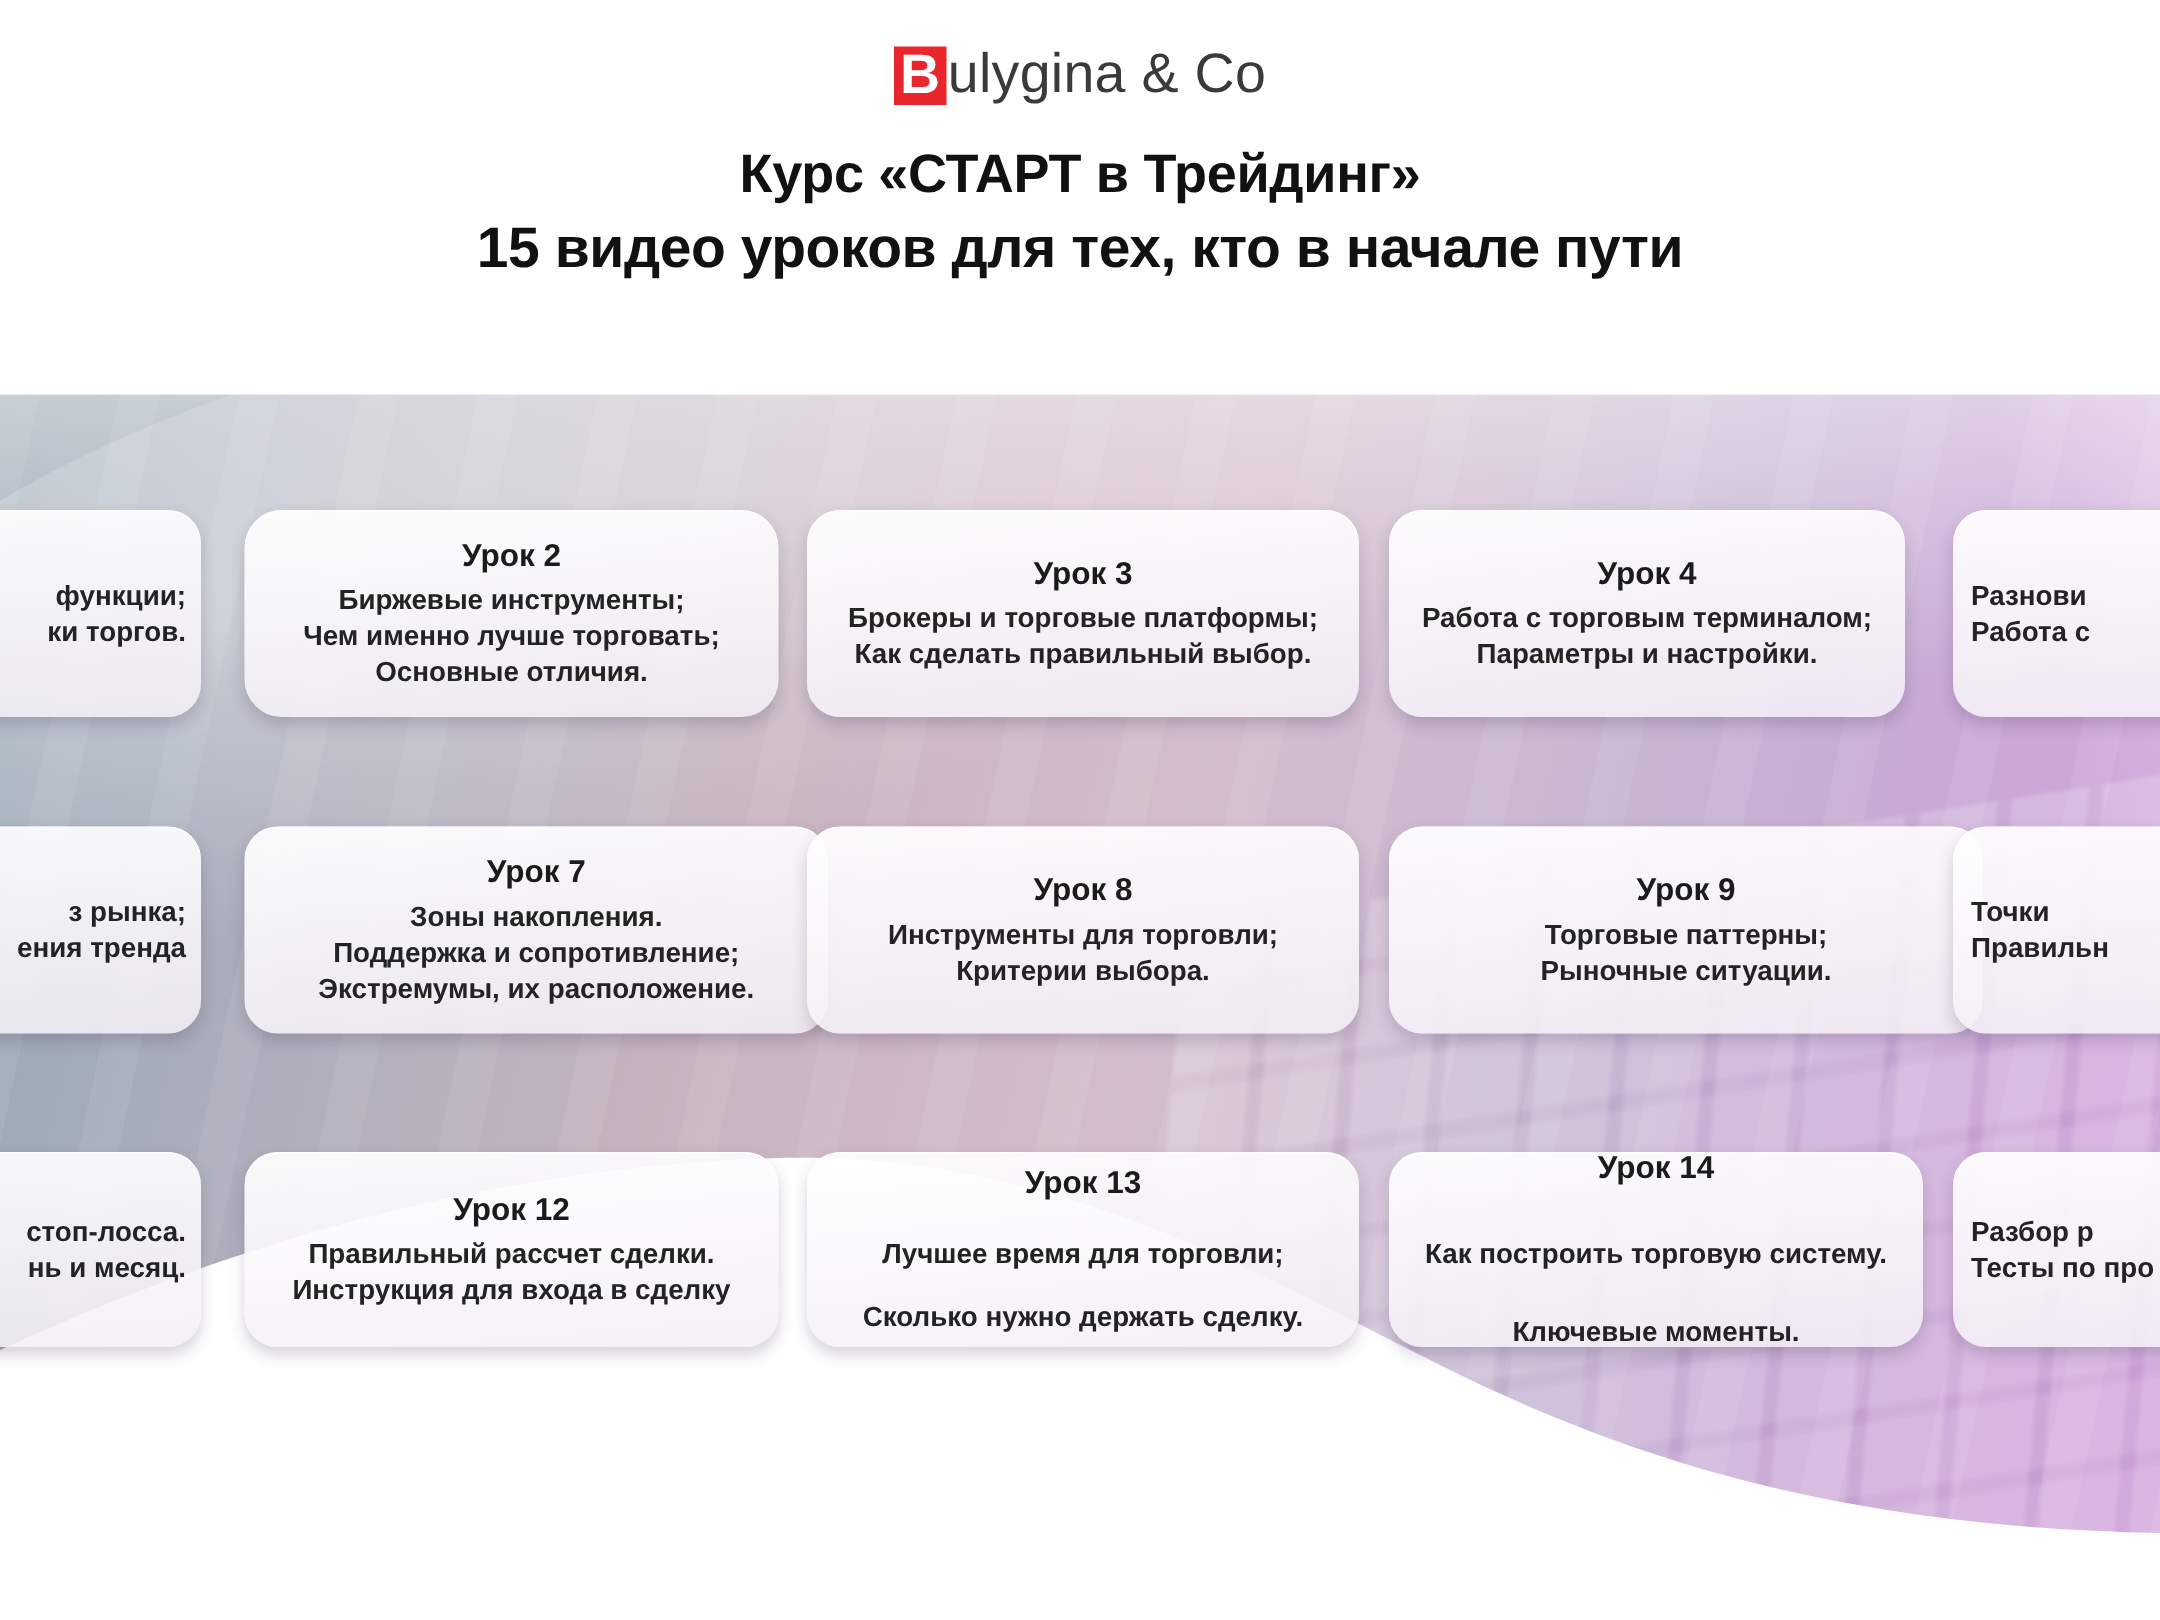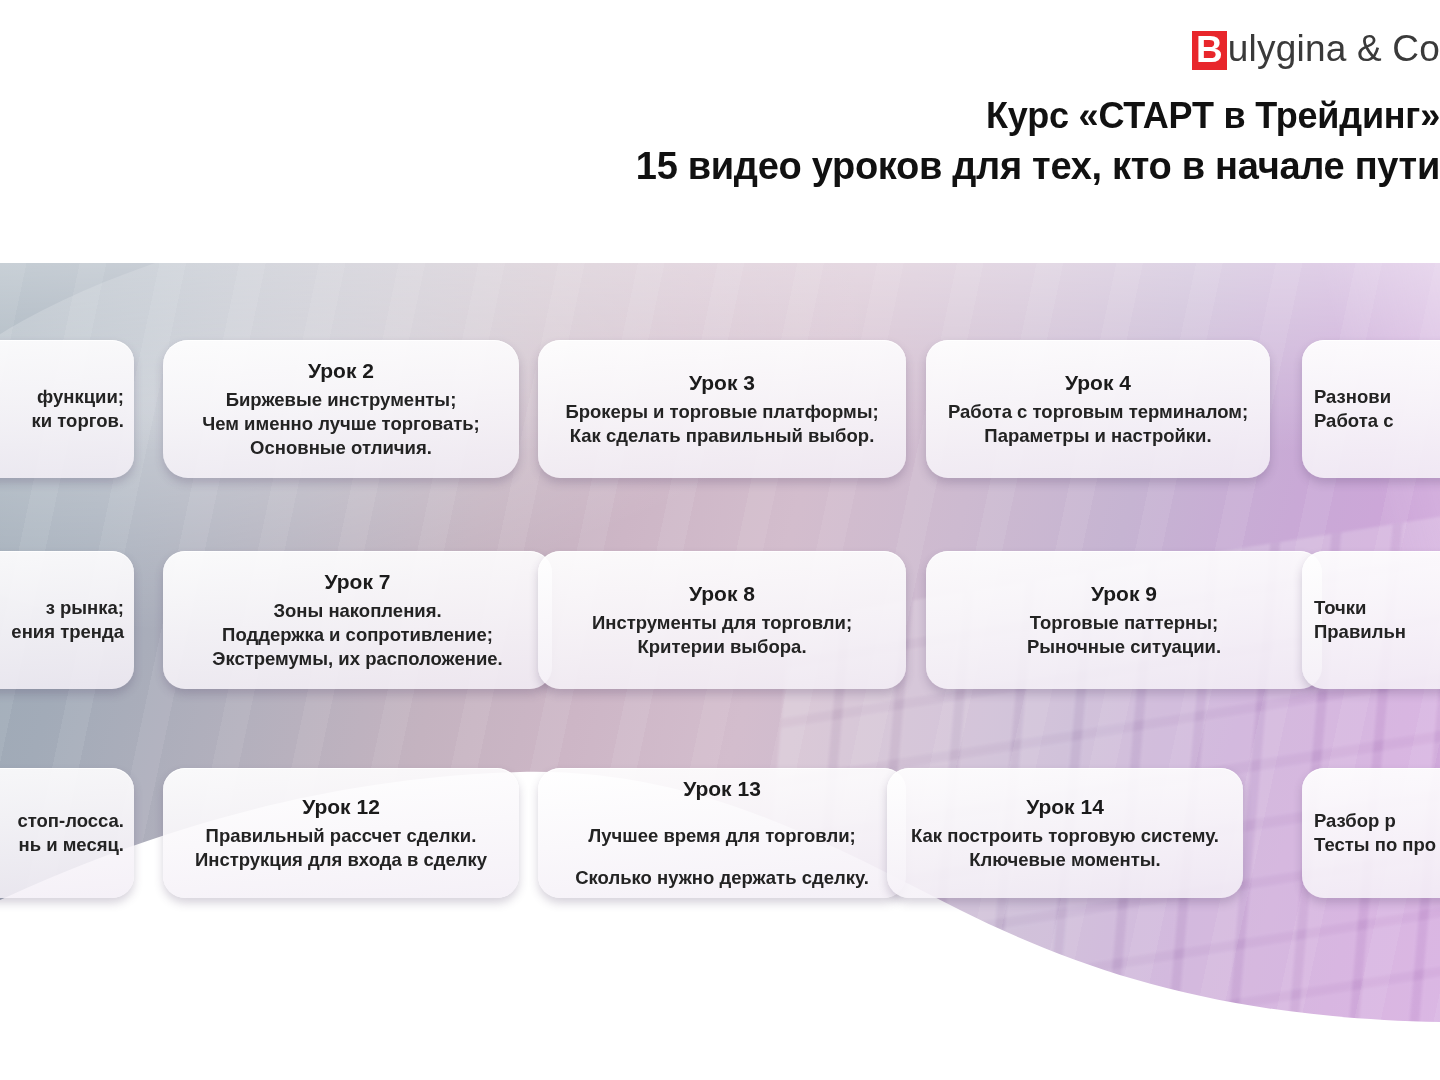--- a/index.html
+++ b/index.html
@@ -15,21 +15,21 @@
     position: relative;
   }
 
   
   .header {
     position: absolute;
     left: 0; top: 0;
     width: 1440px;
     height: 263px;
     background: #ffffff;
-    text-align: right;
+    text-align: center;
     box-sizing: border-box;
     padding-top: 30px;
   }
   .brand {
     font-size: 37px;
     font-weight: 400;
     color: #3a3a3a;
     letter-spacing: 0.2px;
     line-height: 1.0;
     display: inline-block;
@@ -278,21 +278,21 @@
       <div class="card-line">Правильный рассчет сделки.</div>
       <div class="card-line">Инструкция для входа в сделку</div>
     </div>
 
     <div class="card" style="left:538px; top:505px; width:368px; height:130px;justify-content:space-between;">
       <div class="card-title">Урок 13</div>
       <div class="card-line">Лучшее время для торговли;</div>
       <div class="card-line">Сколько нужно держать сделку.</div>
     </div>
 
-    <div class="card" style="left:887px; top:505px; width:356px; height:130px;">
+    <div class="card" style="left:926px; top:505px; width:356px; height:130px;gap:28px;">
       <div class="card-title">Урок 14</div>
       <div class="card-line">Как построить торговую систему.</div>
       <div class="card-line">Ключевые моменты.</div>
     </div>
 
     <div class="card clip-right" style="left:1302px; top:505px; width:356px; height:130px;">
 
       <div class="card-line">Разбор р</div>
       <div class="card-line">Тесты по про</div>
     </div>

